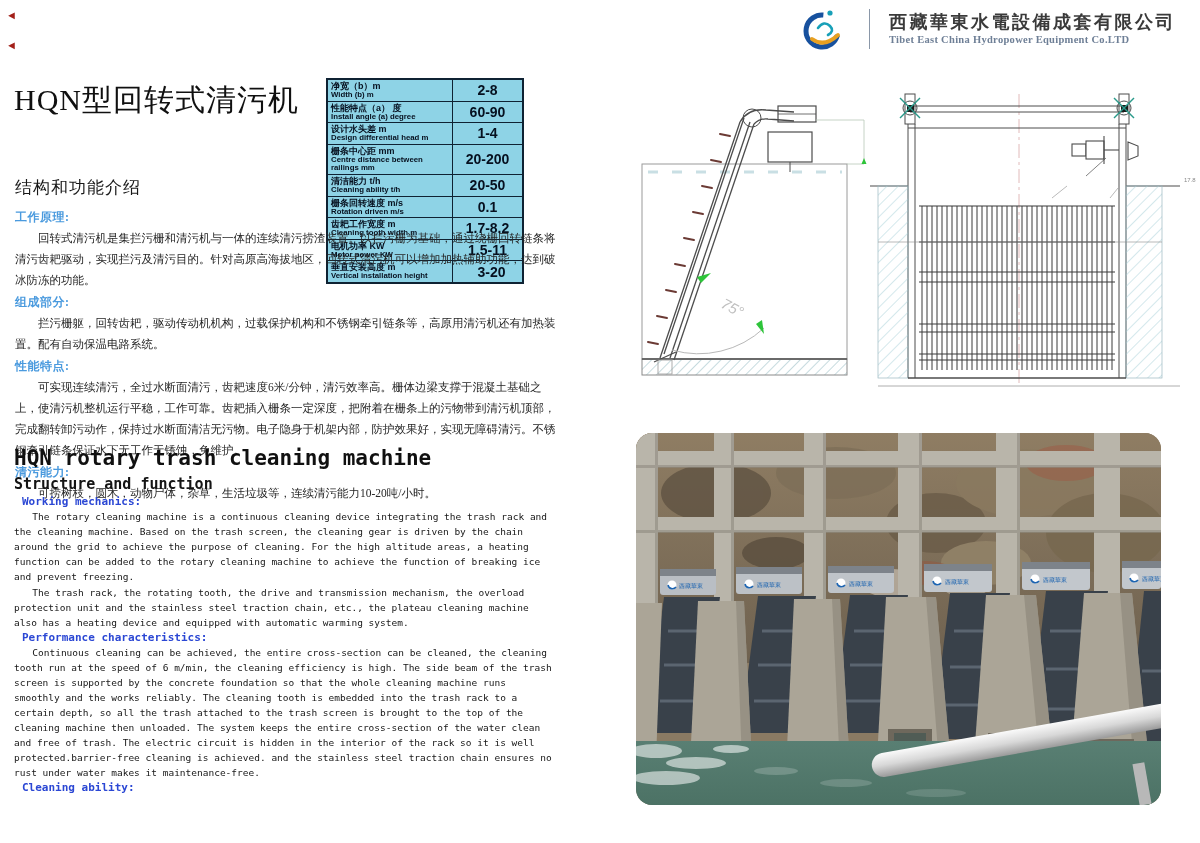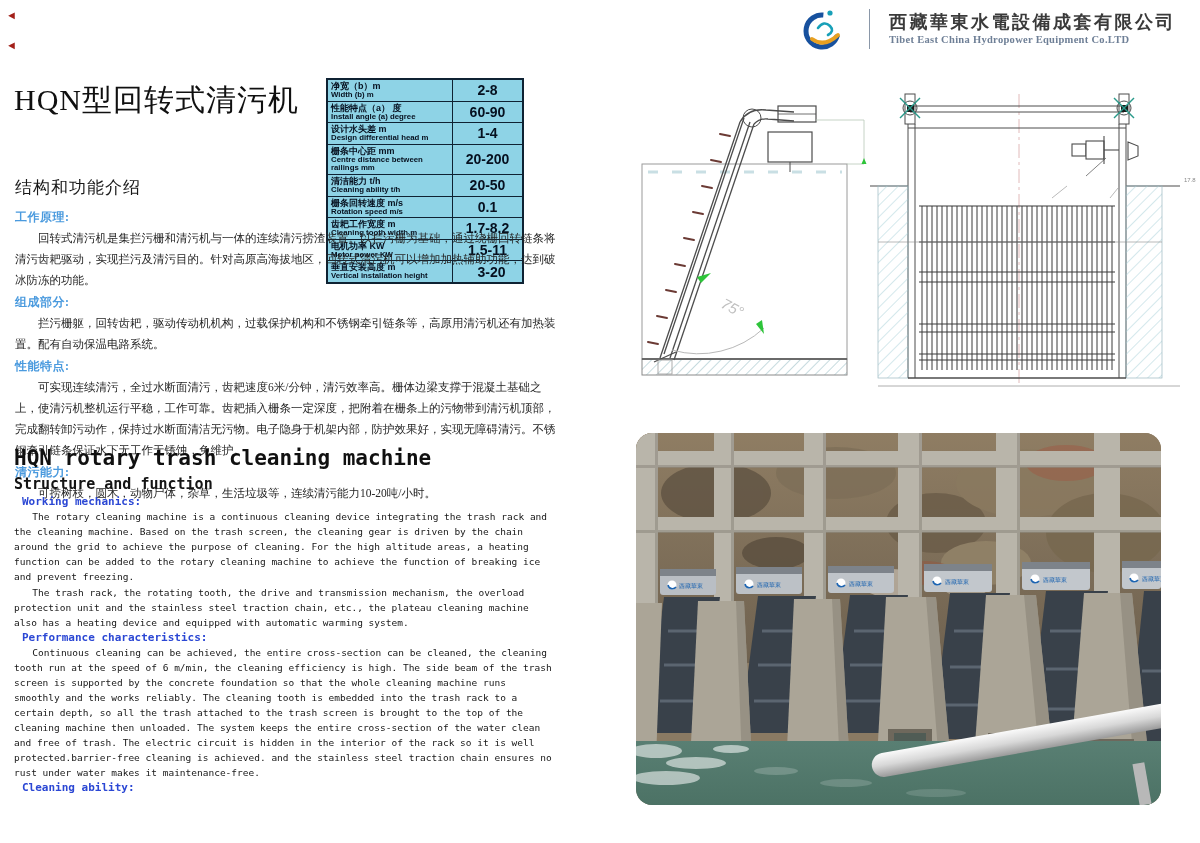--- a/index.html
+++ b/index.html
@@ -131,21 +131,21 @@
     <div class="srow">
       <div class="slbl">
         <span class="lcn">清洁能力 t/h</span>
         <span class="len">Cleaning ability t/h</span>
       </div>
       <div class="sval">20-50</div>
     </div>
     <div class="srow">
       <div class="slbl">
         <span class="lcn">栅条回转速度 m/s</span>
-        <span class="len">Rotation speed m/s</span>
+        <span class="len">Rotation driven m/s</span>
       </div>
       <div class="sval">0.1</div>
     </div>
     <div class="srow">
       <div class="slbl">
         <span class="lcn">齿耙工作宽度 m</span>
         <span class="len">Cleaning tooth width m</span>
       </div>
       <div class="sval">1.7-8.2</div>
     </div>

